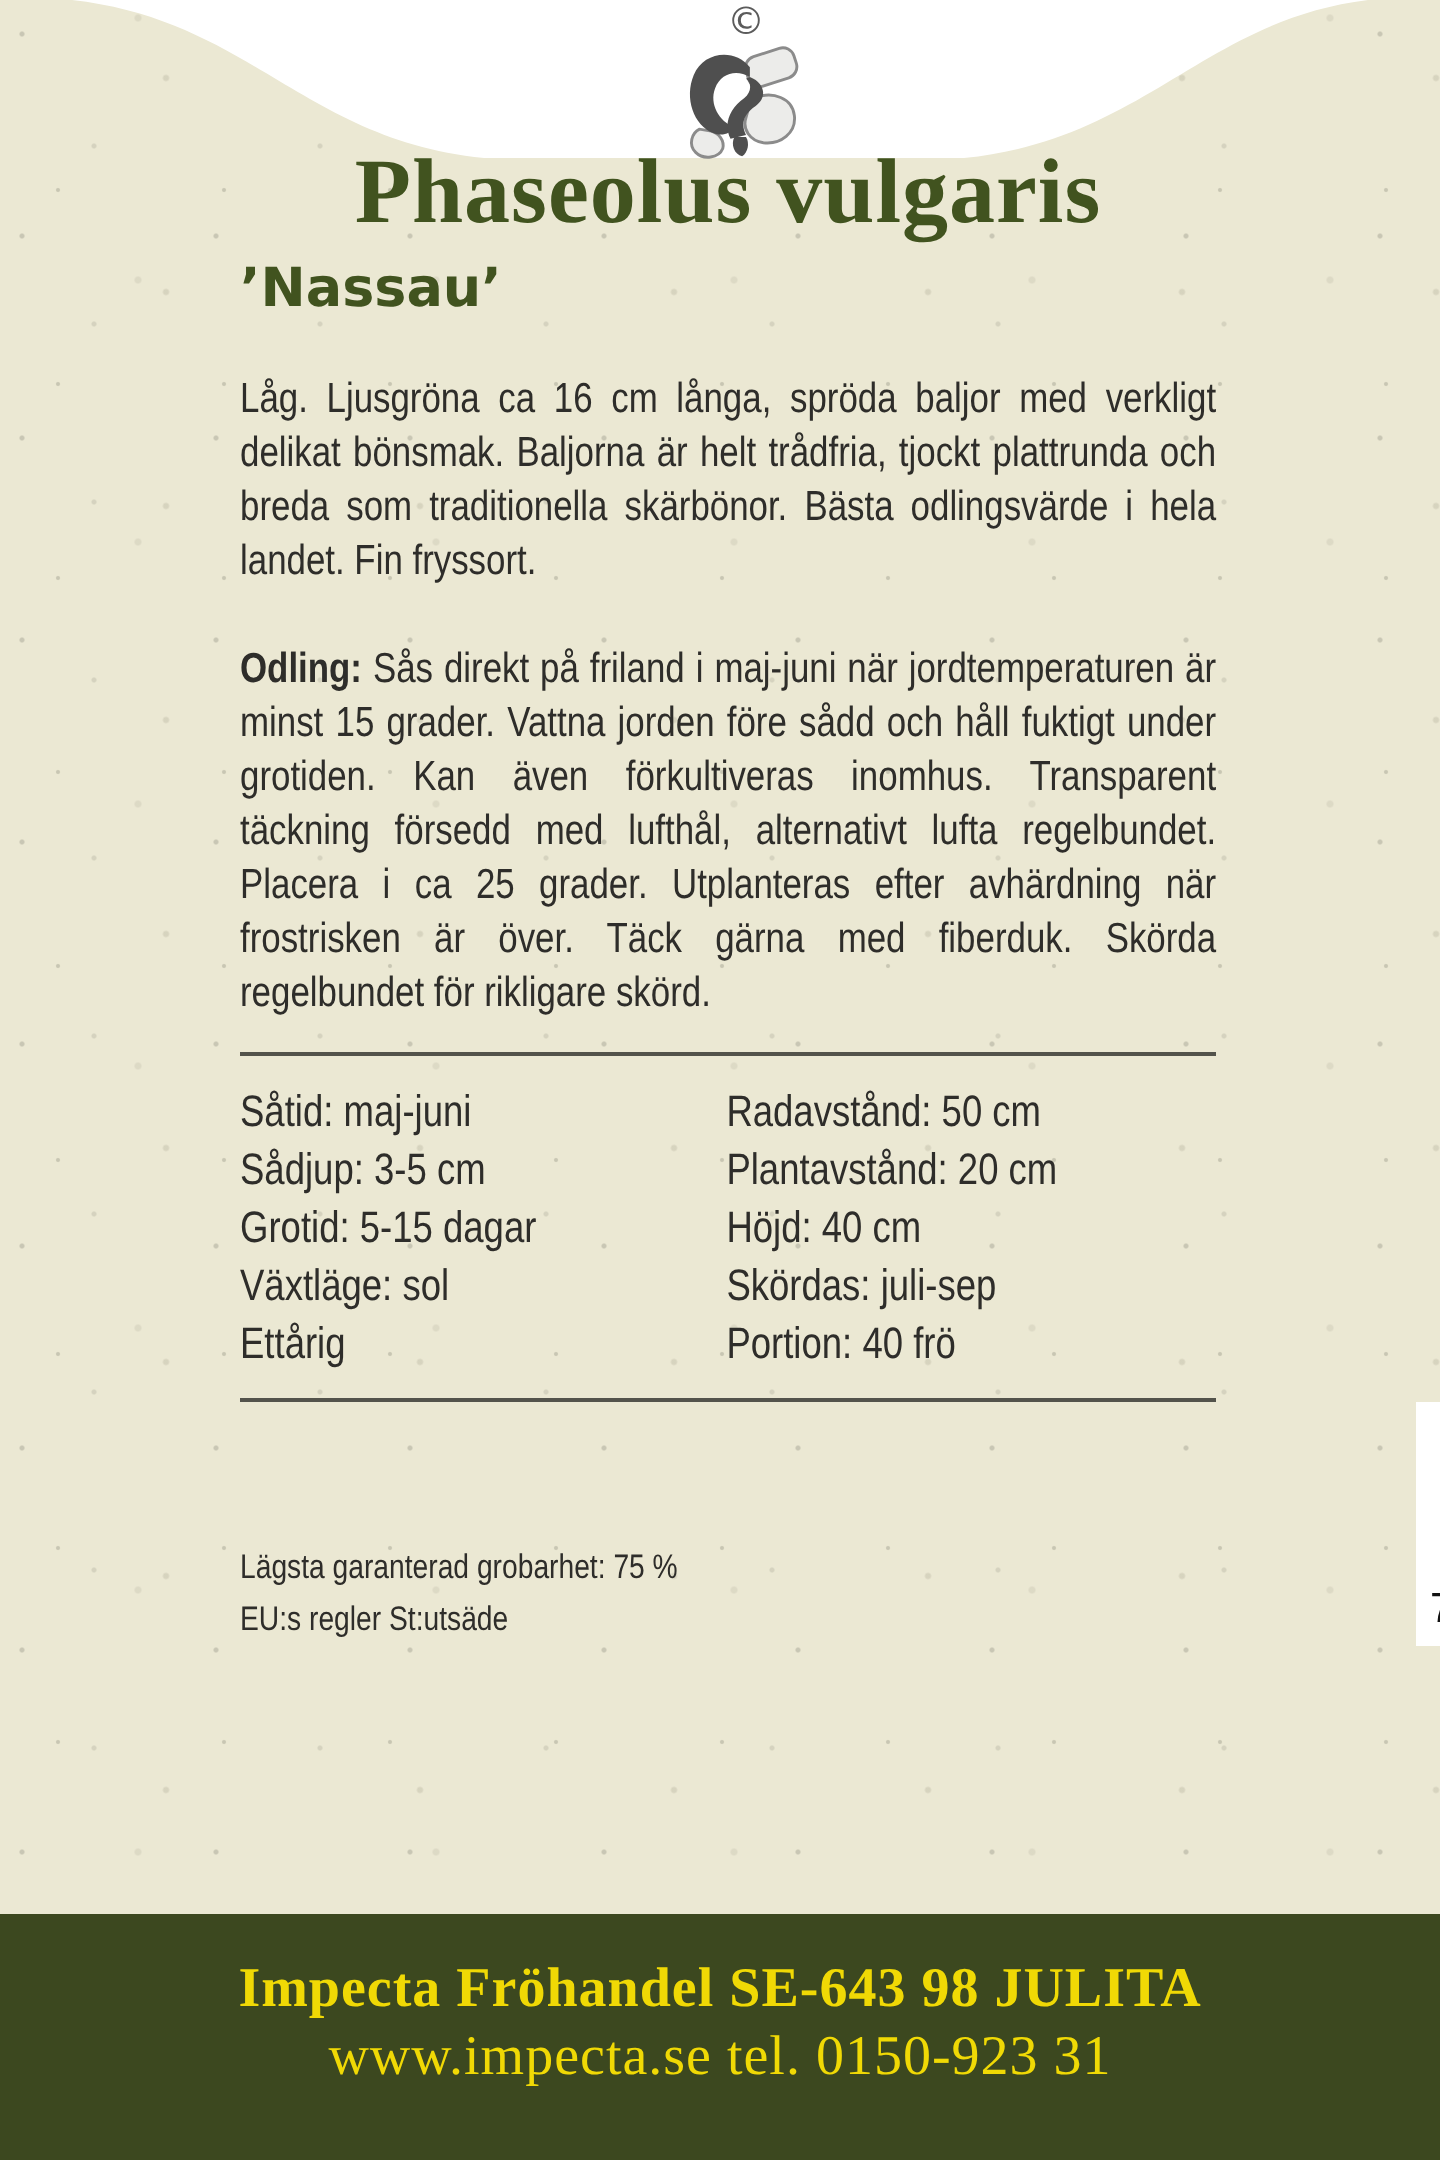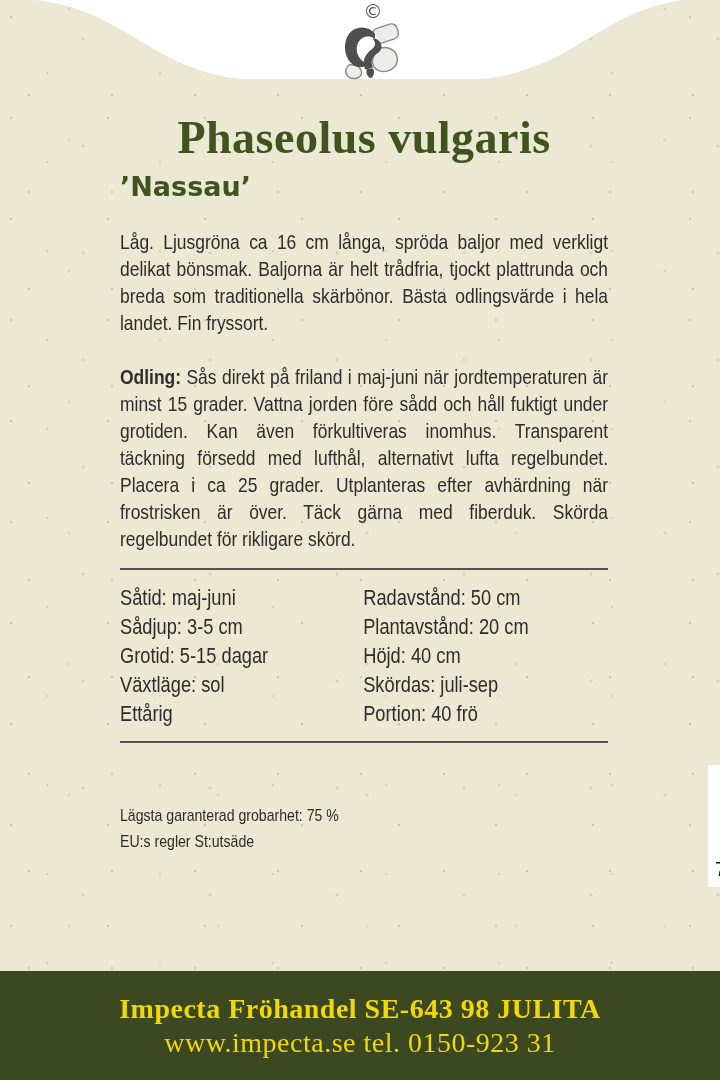--- a/index.html
+++ b/index.html
@@ -26,21 +26,21 @@
       radial-gradient(circle at 29px 95px, rgba(60,60,50,.20) 0.7px, transparent 1.3px),
       radial-gradient(circle at 69px 9px,  rgba(120,115,100,.12) 1.3px, transparent 2.2px);
     background-size: 97px 101px, 113px 89px, 127px 107px, 83px 97px, 149px 131px;
   }
 
   .top-dip{ position:absolute; top:0; left:0; }
 
   .logo{ position:absolute; left:337px; top:2px; width:72px; text-align:center; line-height:1; }
   .logo .copyright{ display:block; font-size:19px; color:#5b5b5b; font-family:"DejaVu Sans", sans-serif; margin-bottom:1px; }
 
-  .content{ position:relative; padding:114px 112px 0 120px; }
+  .content{ position:relative; padding:72px 112px 0 120px; }
 
   .title{
     font-family:"Liberation Serif", serif; font-weight:700;
     font-size:46px; line-height:48px; text-align:center;
     color: var(--title-green, #41531f); letter-spacing:0.5px;
   }
   .variety{
     margin-top:10px; font-family:"DejaVu Sans", sans-serif; font-weight:700;
     font-size:27px; line-height:30px; 
     color: var(--title-green, #41531f);
@@ -57,36 +57,36 @@
   .cult .lbl{ font-weight:700; }
 
   .rule{ border:none; border-top:2px solid var(--rule, #53534b); margin:16px 0 0 0; }
 
   .facts{ margin-top:13px; display:flex; }
   .facts .col-left{ width:293px; flex:0 0 auto; }
   .facts .fact{ color:var(--ink, #2e2d2a); font-size:22px; line-height:29px; white-space:nowrap; }
 
   .rule2{ margin-top:13px; }
 
-  .bottom-row{ margin-top:22px; display:flex; align-items:center; }
+  .bottom-row{ display:flex; align-items:flex-end; }
   .fine-print{ flex:1 1 auto; padding-top:5px; }
   .fine-print .fp-line{ color:var(--ink, #2e2d2a); font-size:17px; line-height:26px; white-space:nowrap; }
 
   .barcode-box{
     flex:0 0 auto; position:relative; width:262px; height:122px;
     background:#ffffff; margin-right:-64px;
   }
   .barcode-digits{
     position:absolute; left:7px; right:7px; bottom:6px;
     display:flex; align-items:baseline;
     font-size:21px; color:#111111; font-family:"Liberation Sans", sans-serif;
   }
 
   .footer{
-    position:absolute; left:0; right:0; bottom:0; height:109px;
+    position:absolute; left:0; right:0; bottom:0; height:123px;
     background: var(--footer-background, #3c481f);
     text-align:center; padding-top:21px;
   }
   .footer-line1{
     font-family:"Liberation Serif", serif; font-weight:700;
     font-size:28px; line-height:33px; color: var(--footer-text, #f0d905);
     letter-spacing:0.5px;
   }
   .footer-line2{
     margin-top:2px; font-family:"Liberation Serif", serif; font-weight:400;

